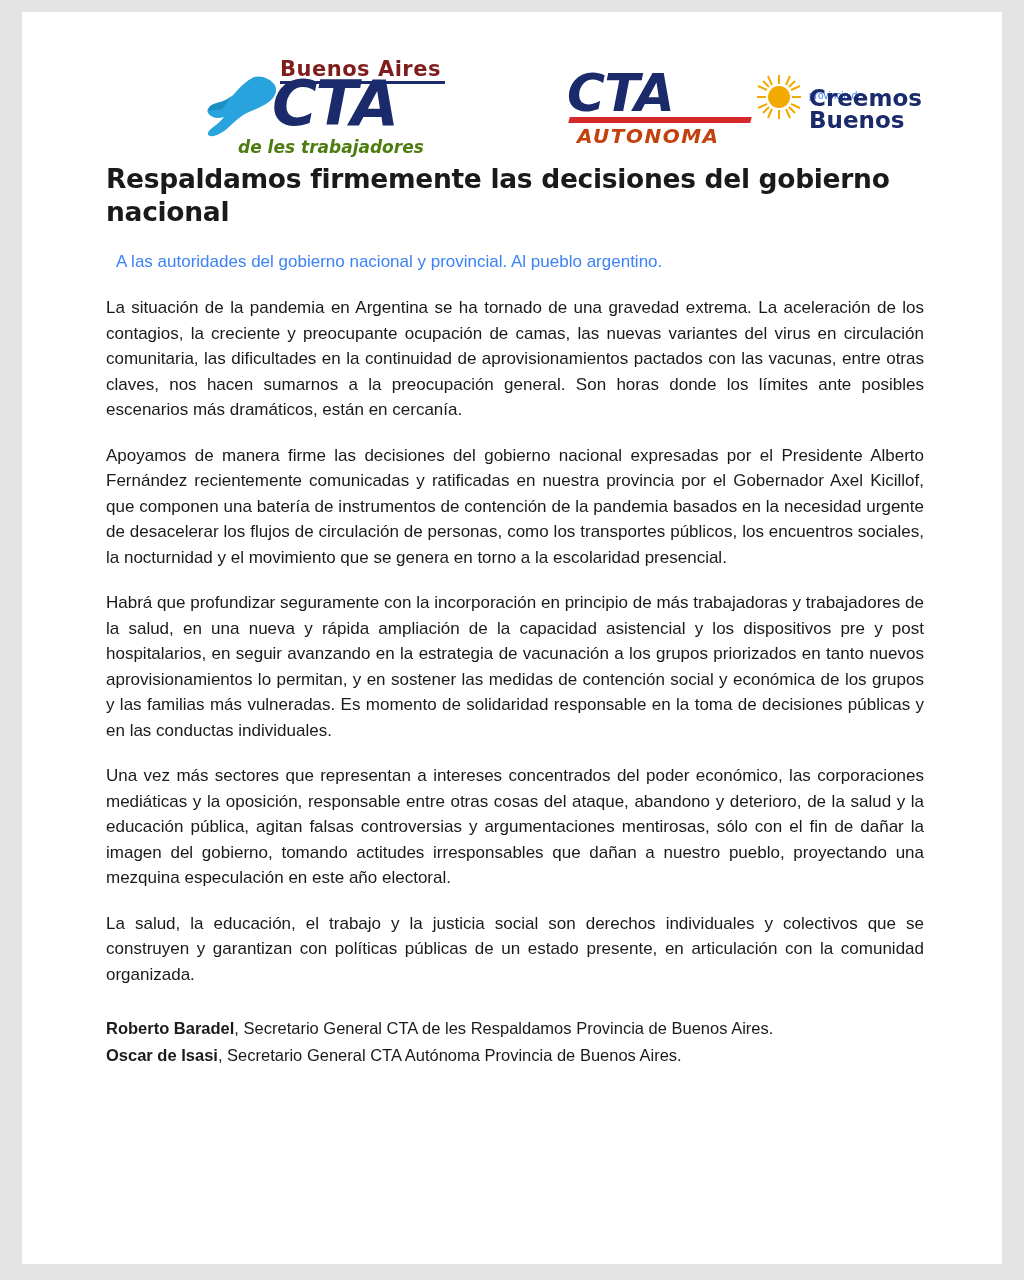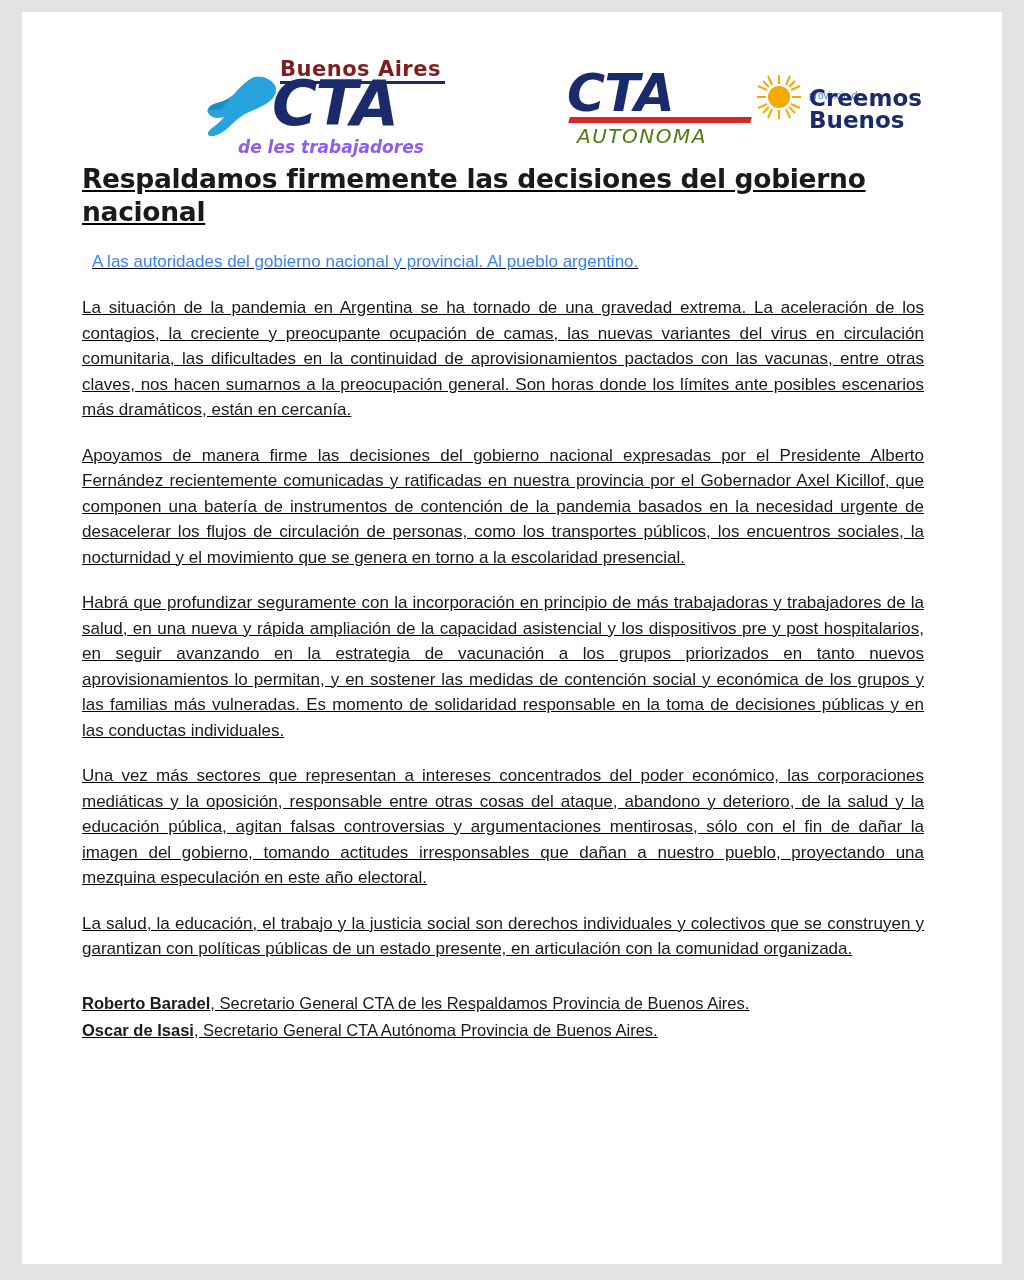--- a/index.html
+++ b/index.html
@@ -64,21 +64,21 @@
     line-height: 62px;
   }
   .logo-cta-trab .trab-text {
     position: absolute;
     left: 36px;
     top: 80px;
     font-family: "DejaVu Sans", sans-serif;
     font-style: italic;
     font-weight: bold;
     font-size: 17px;
-    color: #8b5cf6;
+    color: #4d7c0f;
     white-space: nowrap;
   }
   .logo-cta-trab .silhouette {
     position: absolute;
     left: 0px;
     top: 18px;
     width: 80px;
     height: 62px;
   }
 
@@ -110,23 +110,23 @@
     height: 6px;
     background: #d6272a;
     transform: skewX(-14deg);
   }
   .logo-cta-auto .auto-text {
     position: absolute;
     left: 10px;
     top: 57px;
     font-family: "DejaVu Sans", sans-serif;
     font-style: italic;
-    font-weight: normal;
+    font-weight: bold;
     font-size: 20px;
-    color: #4d7c0f;
+    color: #c2410c;
     letter-spacing: 1.5px;
   }
   .logo-cta-auto .sun {
     position: absolute;
     left: 190px;
     top: 8px;
     width: 44px;
     height: 44px;
   }
   .logo-cta-auto .prov-de {
@@ -143,22 +143,21 @@
     top: 20px;
     font-family: "DejaVu Sans", sans-serif;
     font-weight: bold;
     font-size: 23px;
     color: #1b2a6b;
     line-height: 23px;
   }
 
   
   .doc {
-    padding: 0 78px 0 60px;
-    text-decoration: underline;
+    padding: 0 78px 0 84px;
   }
   .doc-title {
     font-family: "DejaVu Sans", sans-serif;
     font-weight: bold;
     font-size: 26.5px;
     line-height: 33px;
     color: #1a1a1a;
     margin: 0 0 22px 0;
     letter-spacing: -0.3px;
   }

